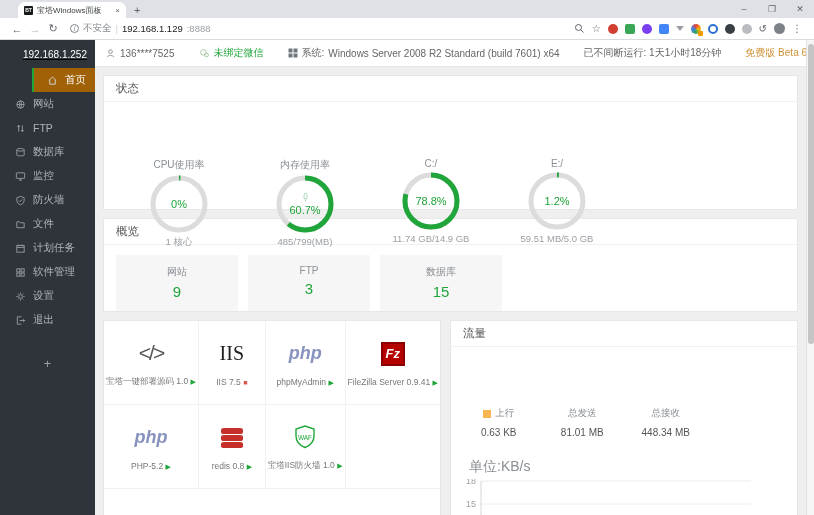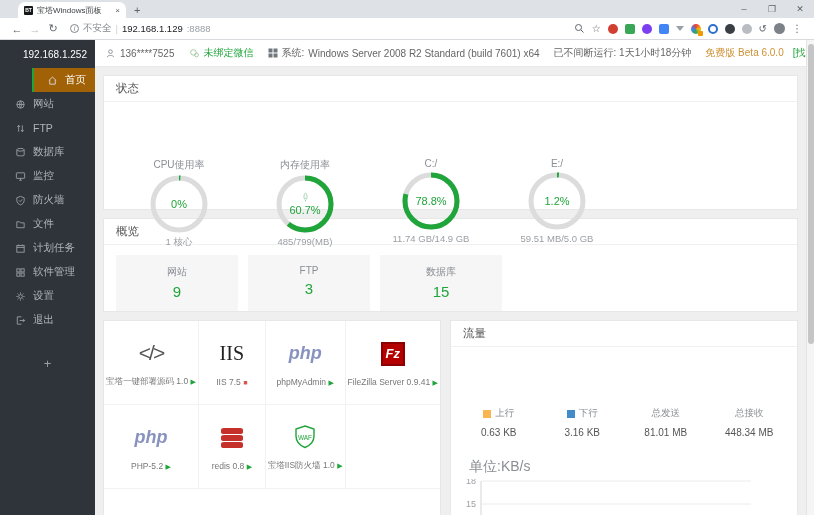--- a/index.html
+++ b/index.html
@@ -26,29 +26,29 @@
   .url-port { color:#9aa0a6; }
   .bar-icons { margin-left:auto; display:flex; align-items:center; gap:7px; padding-right:4px; }
   .ext { width:10px; height:10px; border-radius:50%; position:relative; }
   .ext.sq { border-radius:2px; }
   .ext-badge { position:absolute; right:-2px; bottom:-2px; width:5px; height:5px; background:#f29900; border-radius:1px; }
   .tri-down { width:0; height:0; border-left:4px solid transparent; border-right:4px solid transparent; border-top:5px solid #9aa0a6; }
   .glyph-icon { font-size:10px; color:#5f6368; line-height:1; }
   .avatar { width:11px; height:11px; border-radius:50%; background:#7d8288; }
 
   
-  .topbar { position:absolute; left:95px; top:40px; width:719px; height:27px; background:#fff; border-bottom:1px solid #e9e9e9; display:flex; align-items:center; font-size:10px; color:#666; padding:0 14px 0 10px; gap:14px; }
+  .topbar { position:absolute; left:95px; top:40px; width:719px; height:27px; background:#fff; border-bottom:1px solid #e9e9e9; display:flex; align-items:center; font-size:10px; color:#666; padding:0 14px 0 10px; gap:24px; }
   .tb-item { display:flex; align-items:center; gap:4px; white-space:nowrap; }
   .tb-green { color:#20a53a; }
   .tb-right { margin-left:auto; display:flex; align-items:center; gap:9px; white-space:nowrap; }
   .ver-text { color:#cf9236; }
 
   
   .sidebar { position:absolute; left:0; top:40px; width:95px; height:475px; background:#2f343b; }
-  .side-head { height:28px; display:flex; align-items:center; padding:0 7px; gap:16px; }
+  .side-head { height:28px; display:flex; align-items:center; padding:0 7px; gap:16px;text-decoration:underline; }
   .side-ip { color:#fff; font-size:10px; }
   .side-badge { margin-left:auto; background:#ee7f28; color:#fff; font-size:8.5px; border-radius:7px; padding:1px 5px; }
   .menu-item { height:24px; display:flex; align-items:center; gap:7px; padding-left:13px; color:#aeb4ba; font-size:10.5px; border-left:2px solid transparent; cursor:pointer; }
   .menu-item.active { background:#a16207; border-left:2px solid #20a53a; color:#fff;margin-left:32px; }
   .menu-item svg { flex:none; }
   .side-add { height:26px; display:flex; align-items:center; justify-content:center; color:#9aa0a6; font-size:13px; margin-top:18px; cursor:pointer; }
 
   
   .main { position:absolute; left:95px; top:67px; width:711px; height:448px; }
   .panel { background:#fff; border:1px solid #e7e7e7; }
@@ -416,27 +416,20 @@
 
     <div class="panel p-traffic">
       <div class="panel-head">流量</div>
       <div class="t-legend">
         <div class="t-col">
           <div class="t-lrow">
               <span class="t-sq" style="background:#f8b551"></span>
               <span>上行</span>
             </div>
           <div class="t-val">0.63 KB</div>
-        </div>
-        <div class="t-col">
-          <div class="t-lrow">
-              <span class="t-sq" style="background:#418bca"></span>
-              <span>下行</span>
-            </div>
-          <div class="t-val">3.16 KB</div>
         </div>
         <div class="t-col">
           <div class="t-lrow">
               <span>总发送</span>
             </div>
           <div class="t-val">81.01 MB</div>
         </div>
         <div class="t-col">
           <div class="t-lrow">
               <span>总接收</span>

